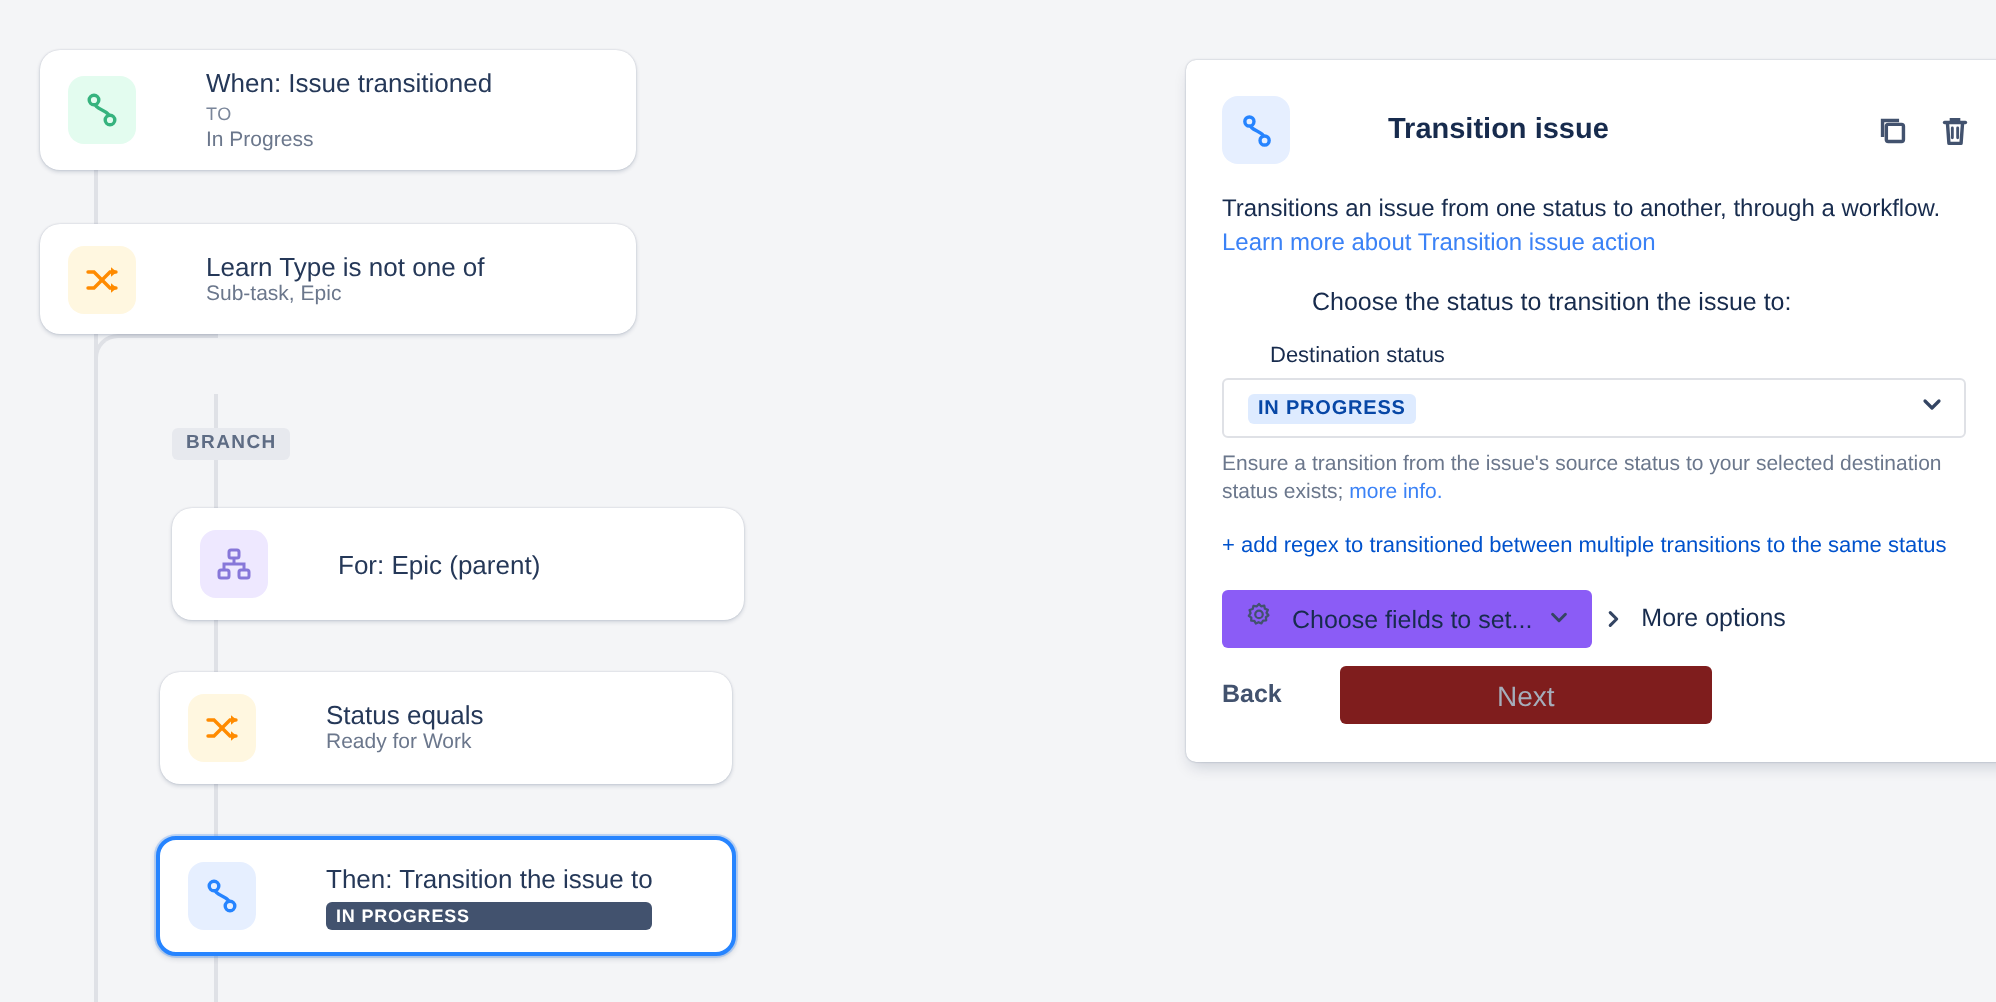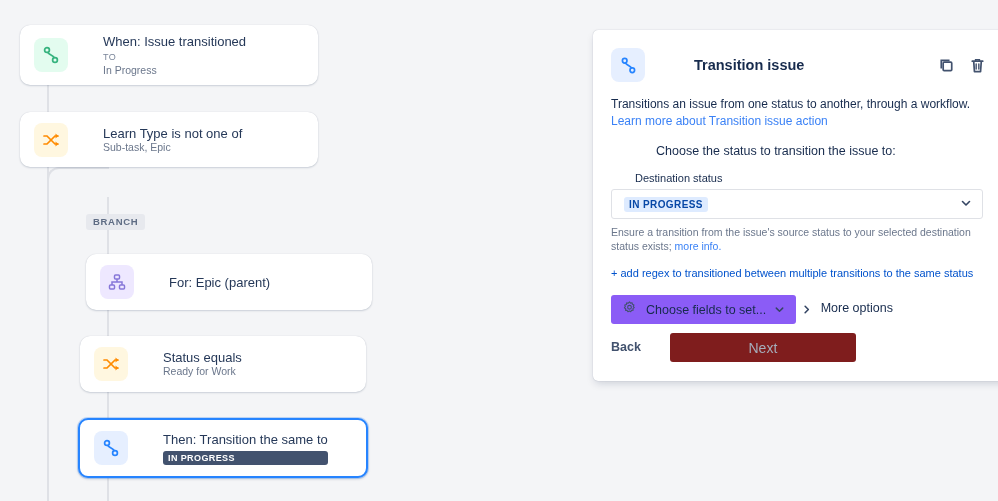--- a/index.html
+++ b/index.html
@@ -234,21 +234,21 @@
 
   <div class="card selected" style="left:78px; top:418px; width:290px; height:60px;">
     <span class="card-icon ic-blue">
       <svg width="20" height="20" viewBox="0 0 20 20">
         <path d="M6 5 C6 11, 14 9, 14 15" fill="none" stroke="#2684ff" stroke-width="1.7"></path>
         <circle cx="6" cy="5" r="2.4" fill="#e6efff" stroke="#2684ff" stroke-width="1.7"></circle>
         <circle cx="14" cy="15" r="2.4" fill="#e6efff" stroke="#2684ff" stroke-width="1.7"></circle>
       </svg>
     </span>
     <span class="card-body">
-      <span class="card-title">Then: Transition the same to</span>
+      <span class="card-title">Then: Transition the issue to</span>
       <span class="lozenge-dark">IN PROGRESS</span>
     </span>
   </div>
 </div>
 
 <div id="panel">
 
   <div class="panel-head">
     <span class="card-icon ic-blue" style="margin-right:0;">
       <svg width="19" height="19" viewBox="0 0 20 20">

